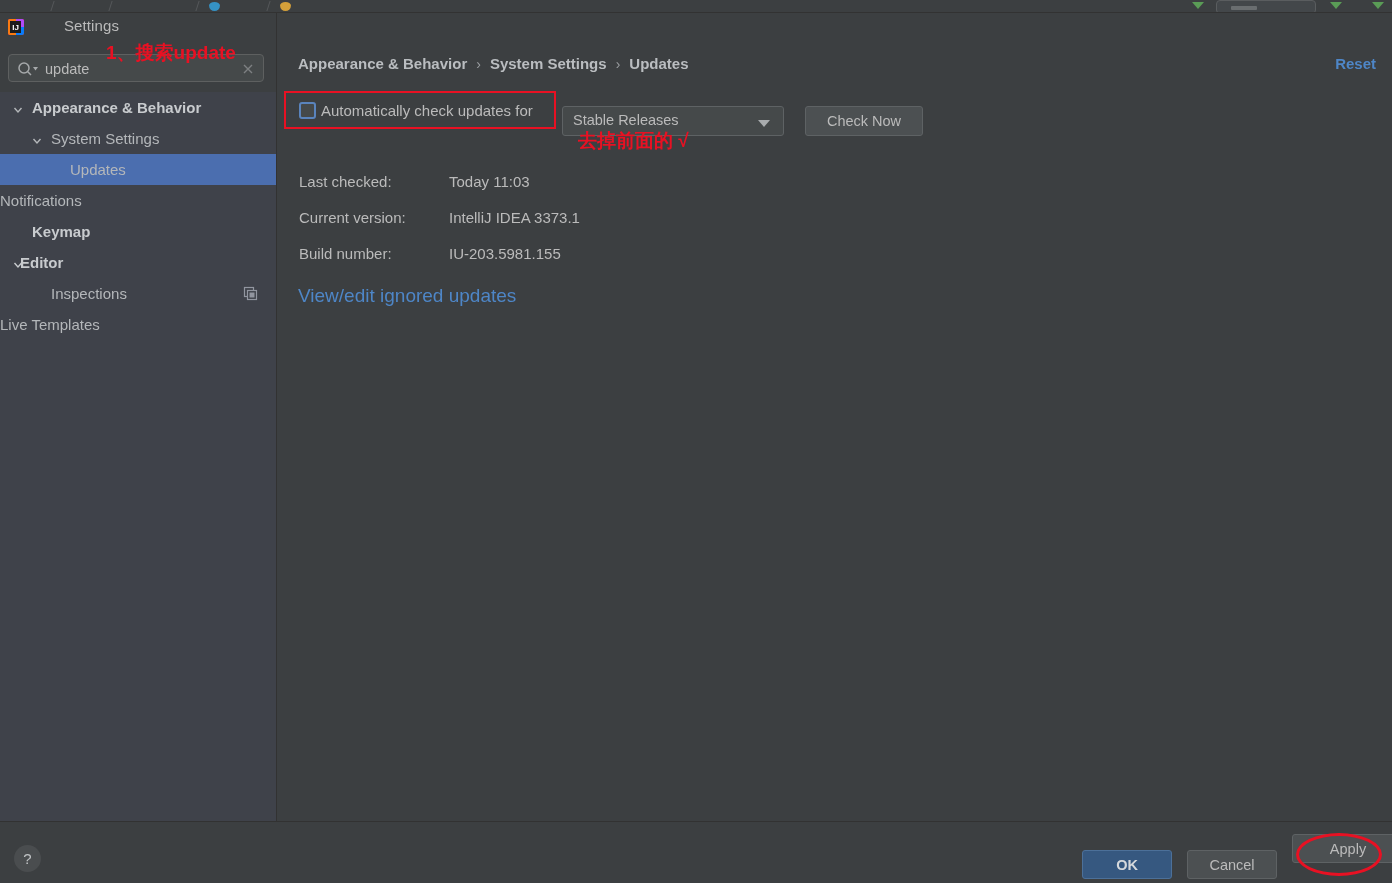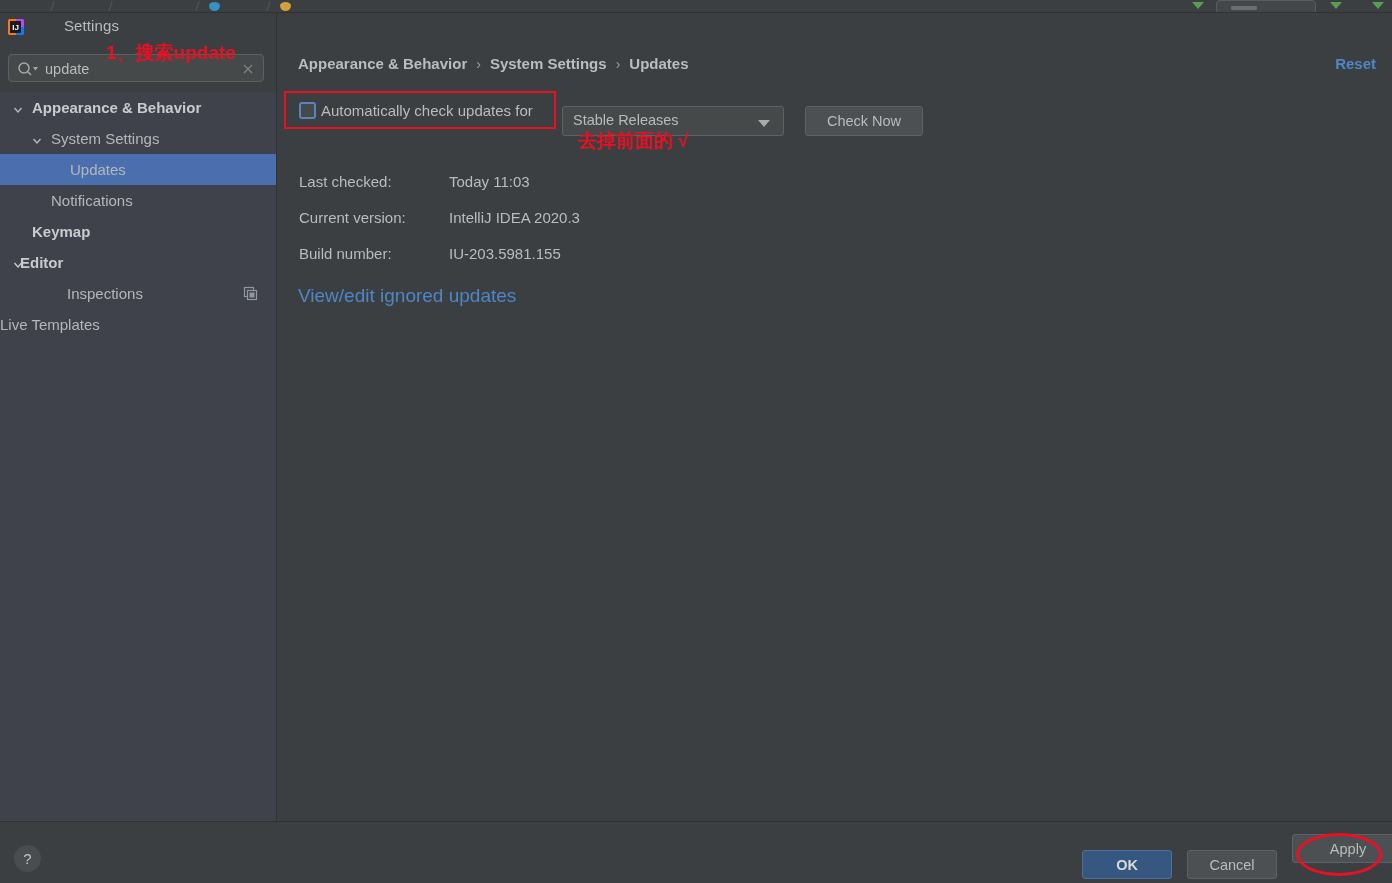--- a/index.html
+++ b/index.html
@@ -445,38 +445,38 @@
               <path d="M2.5 4 L6 8 L9.5 4" stroke="#b4b7ba" stroke-width="1.4" fill="none"></path>
             </svg>
         </span>
         <span class="nav-label">System Settings</span>
       </div>
 
       <div class="nav-item selected" style="padding-left:70px">
         <span class="nav-label">Updates</span>
       </div>
 
-      <div class="nav-item" style="padding-left:51px">
+      <div class="nav-item" style="">
         <span class="nav-label">Notifications</span>
       </div>
 
       <div class="nav-item bold" style="padding-left:32px">
         <span class="nav-label">Keymap</span>
       </div>
 
       <div class="nav-item bold" style="padding-left:20px">
         <span class="chev" style="left:12px;top:10px">
           <svg width="12" height="12" viewBox="0 0 12 12">
               <path d="M2.5 4 L6 8 L9.5 4" stroke="#c8cbce" stroke-width="1.4" fill="none"></path>
             </svg>
         </span>
         <span class="nav-label">Editor</span>
       </div>
 
-      <div class="nav-item" style="padding-left:67px">
+      <div class="nav-item" style="padding-left:51px">
         <span class="nav-label">Inspections</span>
         <span class="nav-extra-icon">
           <svg width="15" height="15" viewBox="0 0 15 15">
             <rect x="1.5" y="1.5" width="9" height="9" stroke="#9296a0" stroke-width="1.2" fill="none"></rect>
             <rect x="4.5" y="4.5" width="9" height="9" stroke="#9296a0" stroke-width="1.2" fill="#3f424a"></rect>
             <rect x="6.5" y="6.5" width="5" height="5" fill="#9296a0"></rect>
           </svg>
         </span>
       </div>
 
@@ -512,21 +512,21 @@
 
       <button class="btn check-now">Check Now</button>
 
       <div class="info">
         <div class="info-row">
           <span class="info-key">Last checked:</span>
           <span class="info-val">Today 11:03</span>
         </div>
         <div class="info-row">
           <span class="info-key">Current version:</span>
-          <span class="info-val">IntelliJ IDEA 2020.3</span>
+          <span class="info-val">IntelliJ IDEA 3373.1</span>
         </div>
         <div class="info-row">
           <span class="info-key">Build number:</span>
           <span class="info-val">IU-203.5981.155</span>
         </div>
       </div>
 
       <span class="ignored-link">View/edit ignored updates</span>
     </div>
 

